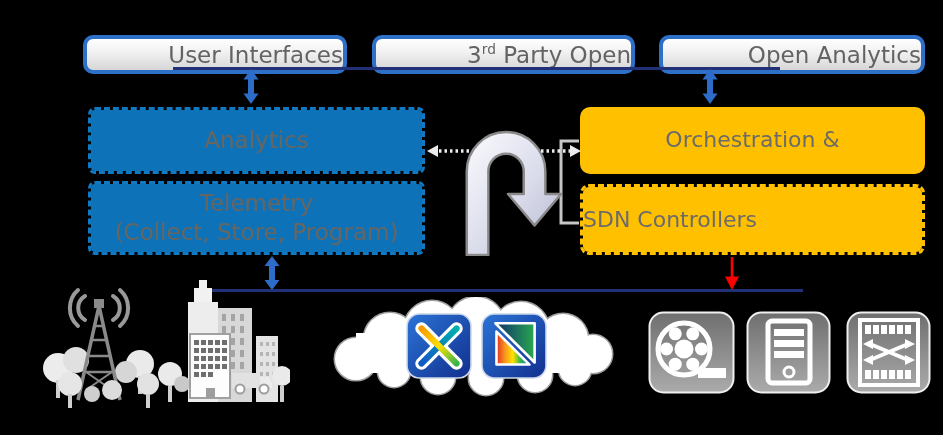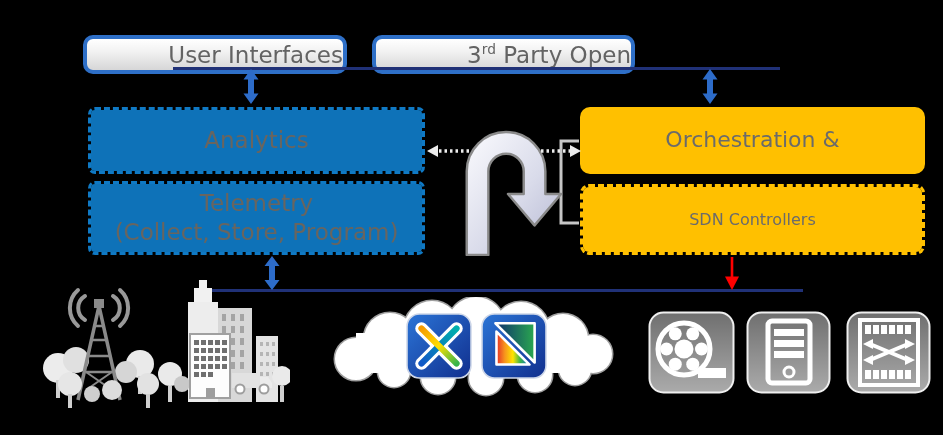--- a/index.html
+++ b/index.html
@@ -22,34 +22,37 @@
             border:3px dashed #0f79c4;border-radius:7px;box-sizing:border-box;
             display:flex;flex-direction:column;align-items:center;justify-content:center;
             color:#69655f;font-size:23px;line-height:1.25;text-align:center;}
 
   
   .yellow-solid{position:absolute;left:580px;width:345px;background:#ffc000;border-radius:10px;
             display:flex;flex-direction:column;align-items:center;justify-content:center;
             color:#6b6b6b;font-size:22px;line-height:1.3;text-align:center;box-sizing:border-box;}
   .yellow-dashed{position:absolute;left:580px;width:345px;background:#ffc000;background-clip:padding-box;
             border:3px dashed #ffc000;border-radius:9px;box-sizing:border-box;
-            display:flex;align-items:center;justify-content:center;
-            color:#6b6b6b;font-size:16px;text-align:center;}
+            display:flex;align-items:center;
+            color:#6b6b6b;font-size:22px;text-align:center;}
   svg{display:block;}
 </style>
 </head>
 <body>
 
 <div class="stage">
 
   <div class="app-box" style="left:83px;width:264px;">
     <span>User Interfaces</span>
   </div>
   <div class="app-box" style="left:372px;width:263px;">
     <span><span>3</span><sup>rd</sup><span> Party Open</span></span>
+  </div>
+  <div class="app-box" style="left:659px;width:266px;">
+    <span>Open Analytics</span>
   </div>
 
   <div class="bus-line" style="left:173px;top:67px;width:607px;"></div>
   <svg class="abs" style="left:243px;top:69px;" width="16" height="35" viewBox="0 0 16 35">
     <path d="M8,0 L15.5,10.5 H11 V24.5 H15.5 L8,35 L0.5,24.5 H5 V10.5 H0.5 Z" fill="#2d6cc9"></path>
   </svg>
   <svg class="abs" style="left:702px;top:69px;" width="16" height="35" viewBox="0 0 16 35">
     <path d="M8,0 L15.5,10.5 H11 V24.5 H15.5 L8,35 L0.5,24.5 H5 V10.5 H0.5 Z" fill="#2d6cc9"></path>
   </svg>
 

